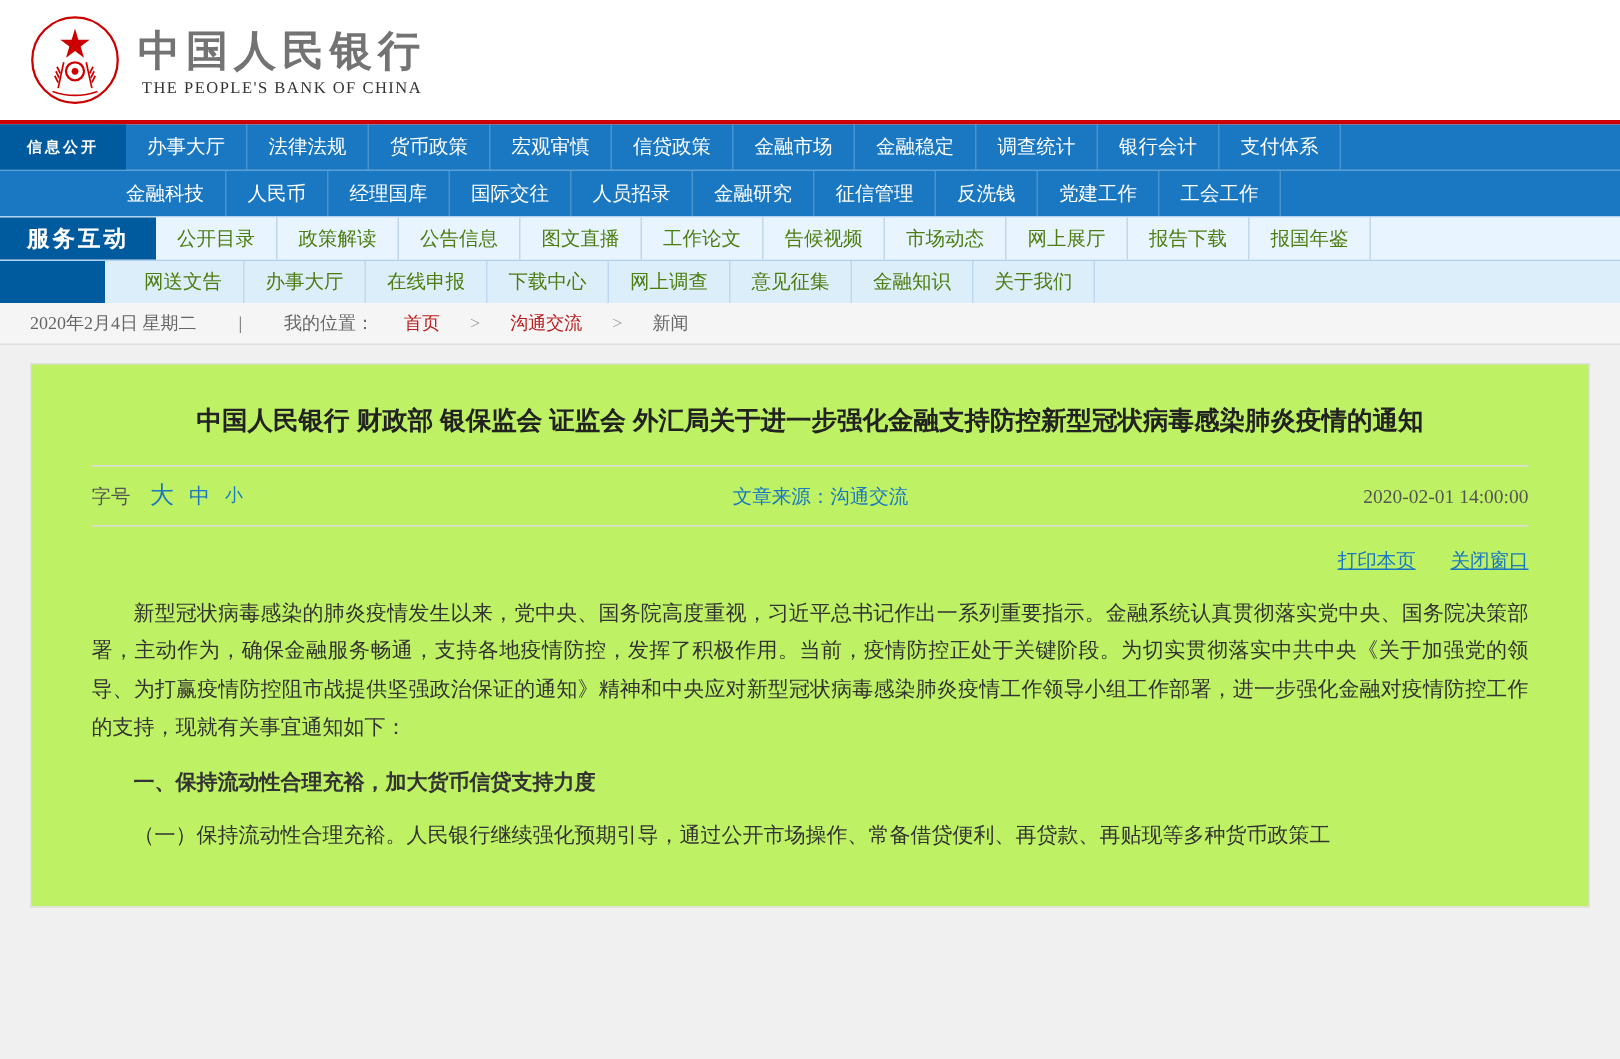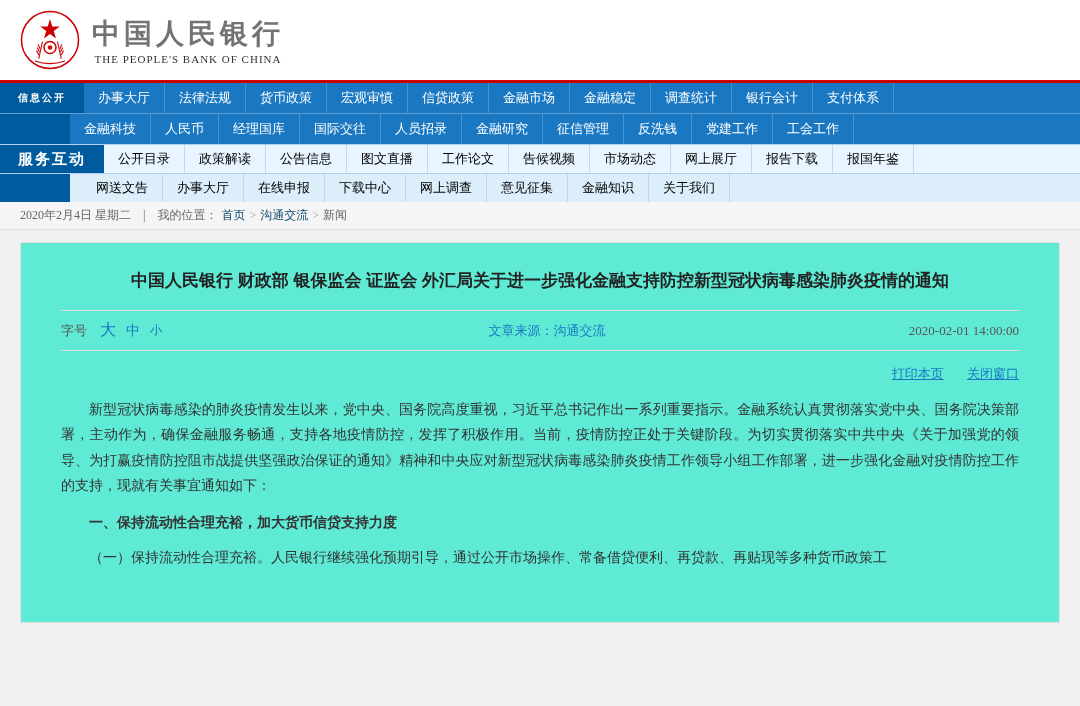--- a/index.html
+++ b/index.html
@@ -74,20 +74,21 @@
       font-size: 13px;
       padding: 6px 14px;
       cursor: pointer;
       white-space: nowrap;
       display: flex;
       align-items: center;
       border-right: 1px solid rgba(255,255,255,0.2);
     }
     .nav-row-2 {
       border-top: 1px solid rgba(255,255,255,0.3);
+      align-items: center;
     }
 
     
     .service-row {
       display: flex;
       background: #e8f4ff;
       border-top: 1px solid #b0d0ee;
     }
     .service-label {
       background: #005a9e;
@@ -102,21 +103,21 @@
       font-family: "SimHei", "黑体", sans-serif;
       letter-spacing: 2px;
     }
     .service-items {
       display: flex;
       flex-wrap: nowrap;
       flex: 1;
       background: #e8f4ff;
     }
     .service-item {
-      color: #000000;
+      color: #4d7c0f;
       font-size: 13px;
       padding: 5px 14px;
       cursor: pointer;
       white-space: nowrap;
       display: flex;
       align-items: center;
       border-right: 1px solid #c0d8ee;
     }
     .service-row-2 {
       background: #dceefa;
@@ -129,35 +130,35 @@
 
     
     .breadcrumb-bar {
       background: #f5f5f5;
       border-bottom: 1px solid #ddd;
       padding: 5px 20px;
       font-size: 12px;
       color: #666;
       display: flex;
       align-items: center;
-      gap: 4px;
+      gap: 20px;
     }
     .breadcrumb-link {
-      color: #0c4a6e;
+      color: #b91c1c;
       cursor: pointer;
     }
     .breadcrumb-sep {
       color: #999;
     }
 
     
     .content-area {
-      background: #5eead4;
+      background: #bef264;
       margin: 12px 20px;
-      padding: 24px 40px 40px;
+      padding: 24px 40px 22px;
       border: 1px solid #e0e0e0;
     }
 
     .article-title {
       font-size: 17px;
       font-weight: bold;
       color: #222;
       text-align: center;
       line-height: 1.6;
       margin-bottom: 16px;

